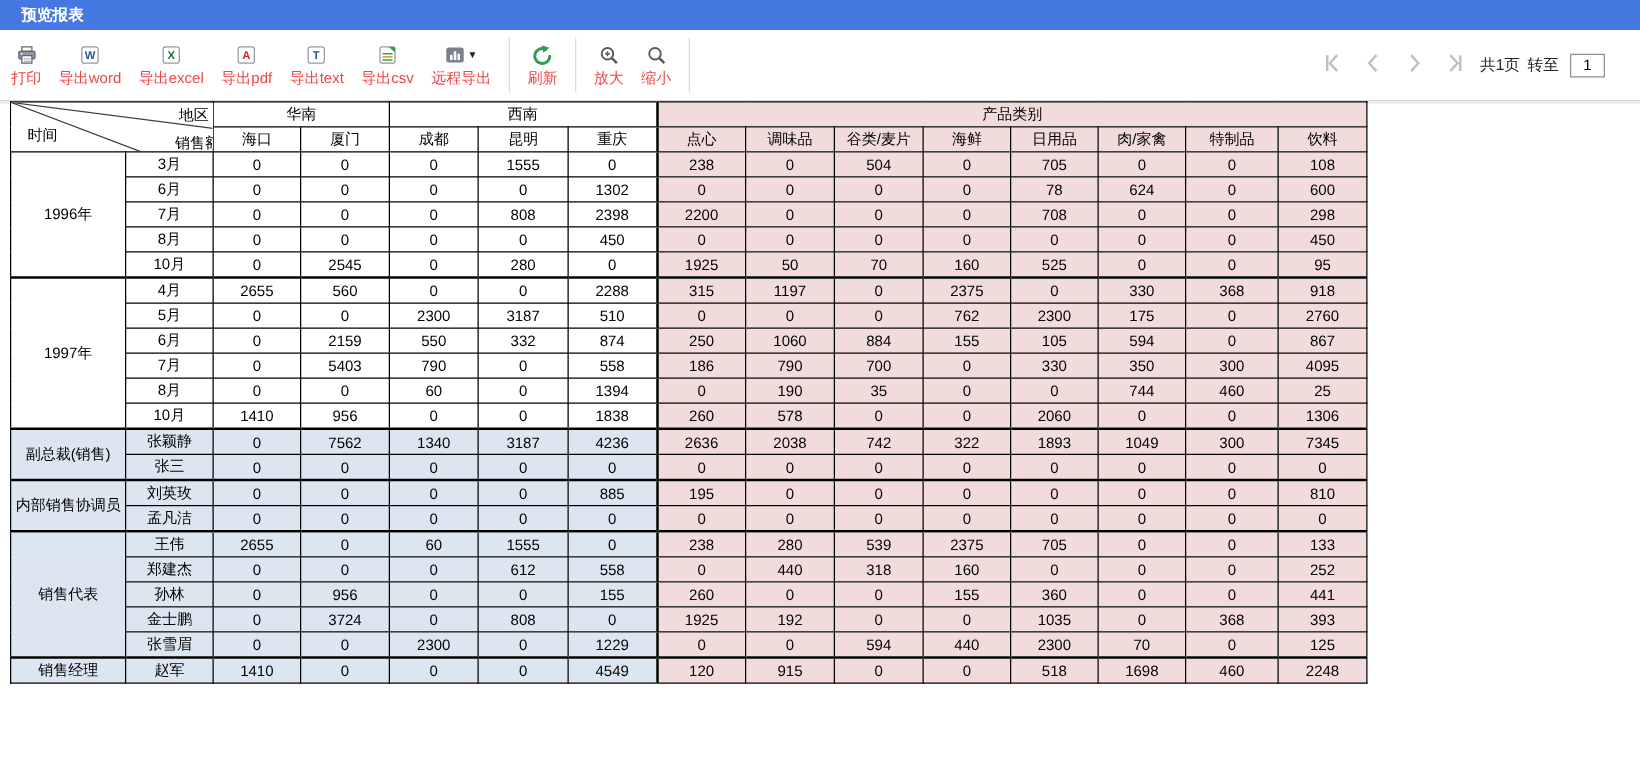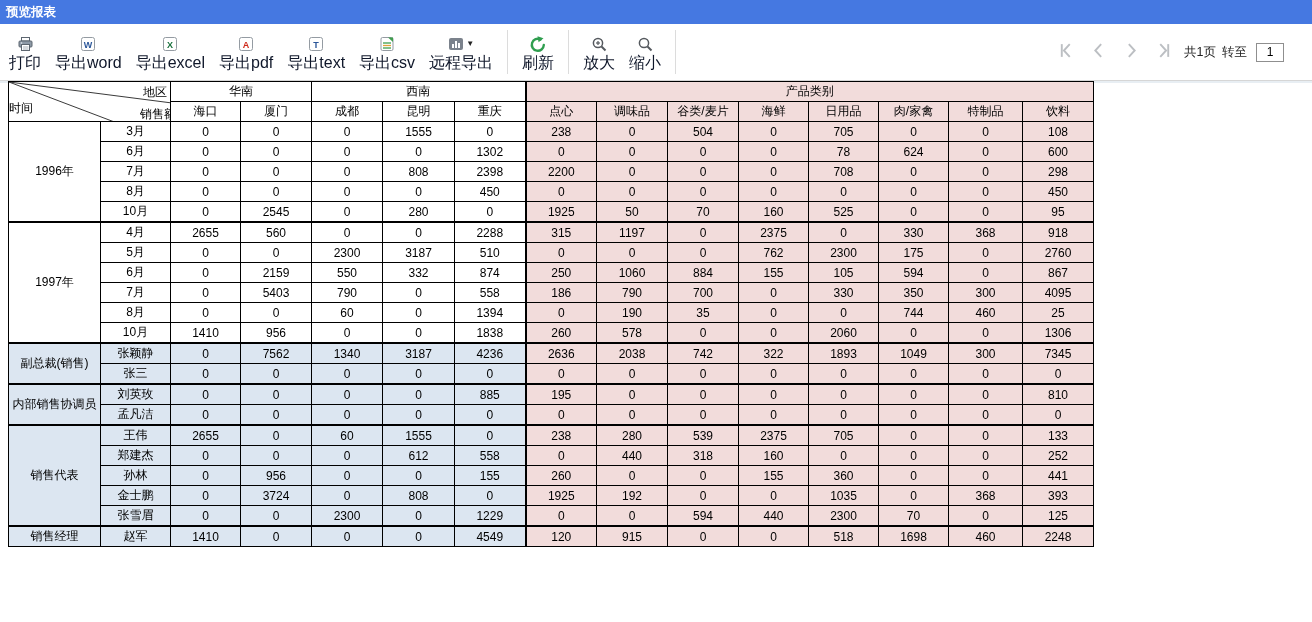--- a/index.html
+++ b/index.html
@@ -3,33 +3,33 @@
 <meta charset="utf-8">
 <style>
   html,body{margin:0;padding:0;}
   body{
     width:1312px;height:622px;position:relative;overflow:hidden;background:#fff;
     font-family:"Liberation Sans","DejaVu Sans",sans-serif;color:#000;
   }
   
   .titlebar{
     height:24px;background:#4578e1;color:#fff;font-size:12.5px;font-weight:bold;
-    line-height:24px;padding-left:6px;
+    line-height:24px;padding-left:17px;
   }
   
   .toolbar{
     height:56px;background:#fff;display:flex;align-items:stretch;
     border-bottom:1px solid #d6d6d6;box-shadow:0 2px 0 #e8eef3;padding-left:2px;
   }
   .tb-btn{
     display:flex;flex-direction:column;align-items:center;justify-content:center;
     padding:0 7px;cursor:pointer;gap:3px;background:none;border:none;
   }
   .tb-btn .ic{height:18px;display:flex;align-items:center;gap:2px;}
-  .tb-btn .lbl{font-size:16px;color:#0f172a;white-space:nowrap;line-height:13px;}
+  .tb-btn .lbl{font-size:12px;color:#ef4444;white-space:nowrap;line-height:13px;}
   .caret{font-size:8px;color:#222;line-height:8px;}
   .tb-sep{width:1px;background:#dcdcdc;margin:6px 7px;}
   
   .pager{margin-left:auto;display:flex;align-items:center;padding-right:28px;}
   .nav-btn{background:none;border:none;padding:0 8px;cursor:pointer;display:flex;align-items:center;}
   .pager-text{font-size:12.5px;color:#222;margin:0 3px;white-space:nowrap;}
   .page-input{
     width:26px;height:17px;border:1px solid #8f8f8f;text-align:center;font-size:12px;
     margin-left:6px;padding:0;font-family:inherit;
   }
@@ -49,21 +49,21 @@
   .pinkbg{background:#f2dcdb !important;}
   .bluebg{background:#dce6f1 !important;}
   .fp{border-left-width:2px !important;}
   tr.group-start td{border-top-width:2px;}
   
   th.corner{position:relative;padding:0;}
   th.corner svg.diag{position:absolute;left:0;top:0;}
   th.corner span{position:absolute;font-size:12px;font-weight:normal;}
   .lbl-region{top:2px;right:3px;}
   .lbl-sales{top:24px;right:-6px;}
-  .lbl-time{bottom:4px;left:0;}
+  .lbl-time{bottom:4px;left:13px;}
 </style>
 </head>
 <body>
 
 <div class="titlebar">
   <span>预览报表</span>
 </div>
 
 <div class="toolbar">
   <div id="toolbar-buttons" style="display:flex;align-items:stretch;">

